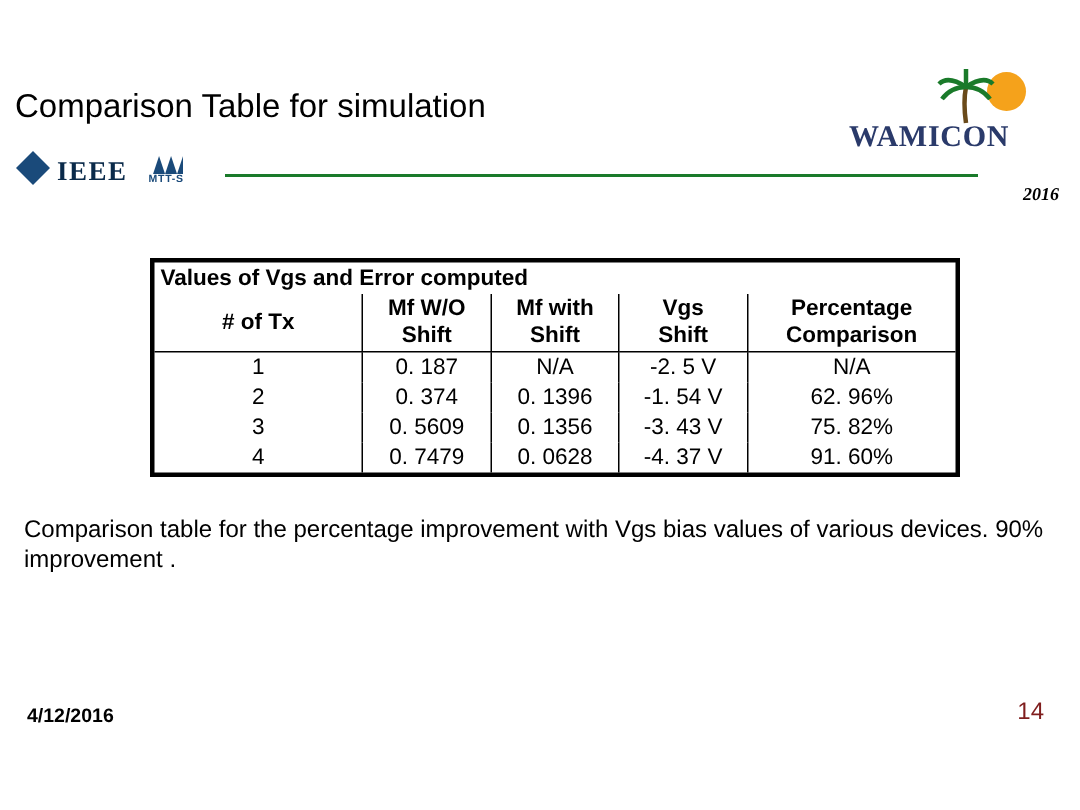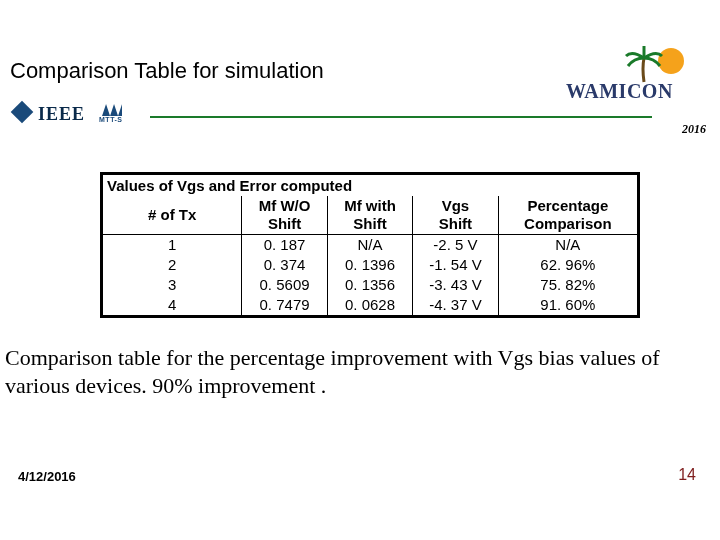--- a/index.html
+++ b/index.html
@@ -23,21 +23,21 @@
   .table-caption { font-weight: bold; font-size: 15px; padding: 2px 4px; }
   table { border-collapse: collapse; width: 100%; table-layout: fixed; }
   th, td { font-size: 15px; text-align: center; padding: 1px 2px; line-height: 1.2; }
   thead th { border-bottom: 1px solid #000; }
   .col-sep { border-right: 1px solid #000; }
   .col0 { width: 26%; }
   .col1 { width: 16%; }
   .col2 { width: 16%; }
   .col3 { width: 16%; }
   .col4 { width: 26%; }
-  .body-text { position: absolute; left: 5px; top: 300px; width: 690px; font-size: 22px; line-height: 1.25; font-family: Liberation Serif, serif; }
+  .body-text { position: absolute; left: 16px; top: 300px; width: 690px; font-size: 16px; line-height: 1.25; }
   .footer-date { position: absolute; left: 18px; bottom: 24px; font-size: 13px; font-weight: bold; }
   .footer-page { position: absolute; right: 24px; bottom: 24px; font-size: 16px; color: #7f1d1d; }
 </style>
 </head>
 <body>
 
 <div class="slide">
 
   <div class="title">Comparison Table for simulation</div>
 

